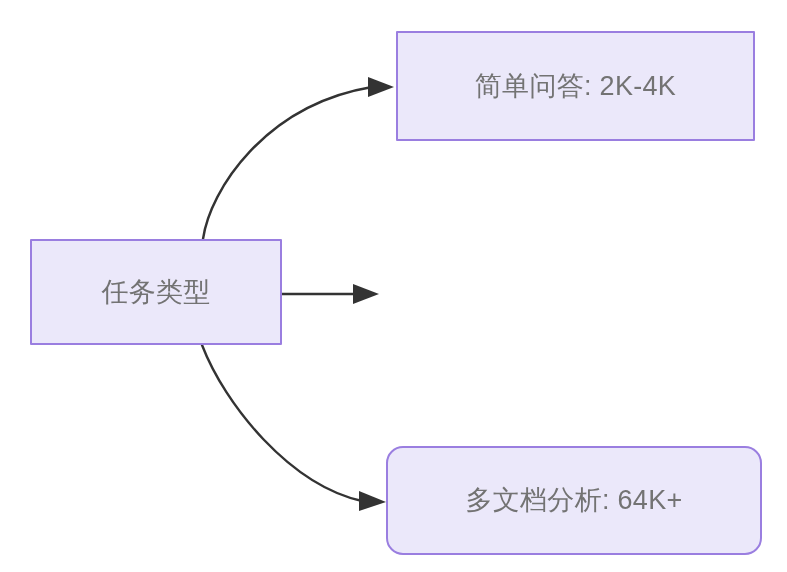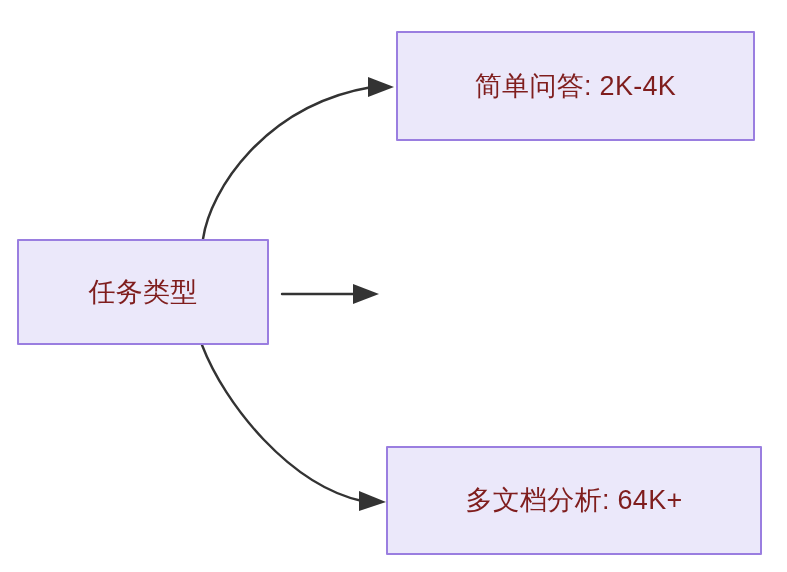--- a/index.html
+++ b/index.html
@@ -30,32 +30,32 @@
     position: absolute;
     box-sizing: border-box;
     background: #ebe8fa;
     border: 2px solid #9a7ee0;
     display: flex;
     align-items: center;
     justify-content: center;
     border-radius: 1px;
   }
   .node-label {
-    color: #7f1d1d;
+    color: #737373;
     font-size: 27px;
     line-height: 1.2;
     letter-spacing: 0.3px;
     white-space: nowrap;
     text-align: center;
   }
   
-  #node-root     { left: 17px;  top: 239px; width: 252px; height: 106px; }
+  #node-root     { left: 30px;  top: 239px; width: 252px; height: 106px; }
   #node-simple   { left: 396px; top: 31px;  width: 359px; height: 110px; }
   #node-doc      { left: 379px; top: 240px; width: 392px; height: 105px; }
-  #node-multidoc { left: 386px; top: 446px; width: 376px; height: 109px; }
+  #node-multidoc { left: 386px; top: 446px; width: 376px; height: 109px; border-radius: 17px; }
 
   .edge-path {
     fill: none;
     stroke: #333333;
     stroke-width: 2.4;
     stroke-linecap: round;
   }
   .arrow-head {
     fill: #333333;
     stroke: none;

